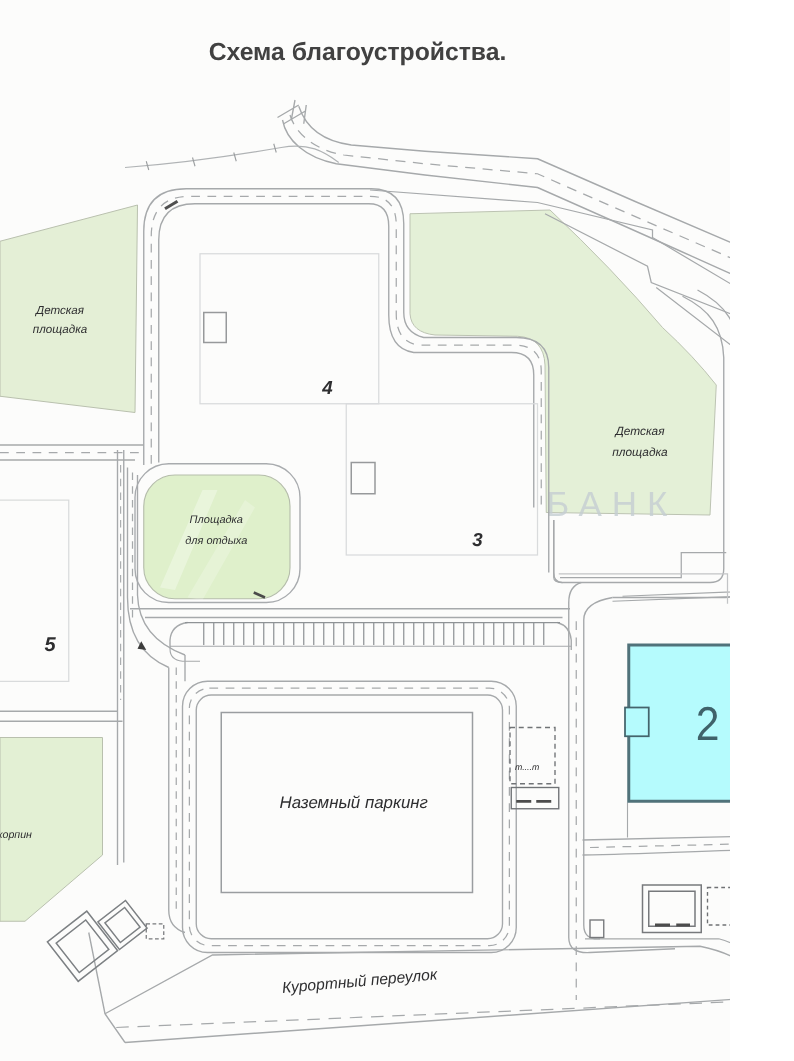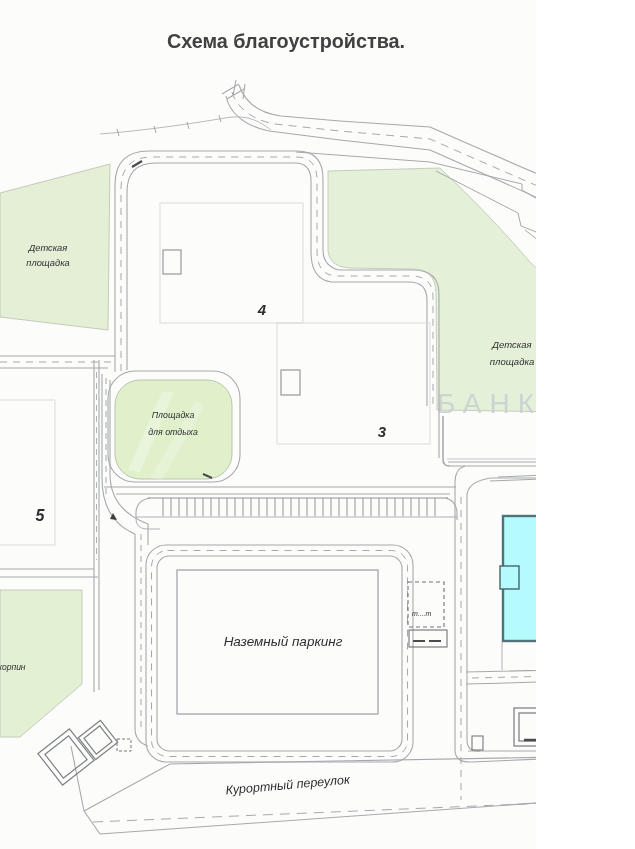--- a/index.html
+++ b/index.html
@@ -1,17 +1,17 @@
 <!DOCTYPE html>
 <html><head>
 <meta charset="utf-8">
 <style>
 html,body{margin:0;padding:0;background:#ffffff;}
 #page{position:relative;width:536px;height:849px;background:#fdfdfc;overflow:hidden;
-font-family:"Liberation Sans",sans-serif;}
+font-family:"Liberation Sans",sans-serif;padding-left:48px;}
 svg{position:absolute;left:0;top:0;filter:blur(0.35px);}
 .lbl{font-family:"Liberation Sans",sans-serif;font-style:italic;fill:#2e2e30;}
 </style>
 </head>
 <body>
 <div id="page">
 <svg width="635" height="849" viewBox="0 0 635 849">
 
 <rect x="0" y="0" width="635" height="849" fill="#fcfcfb"></rect>
 

